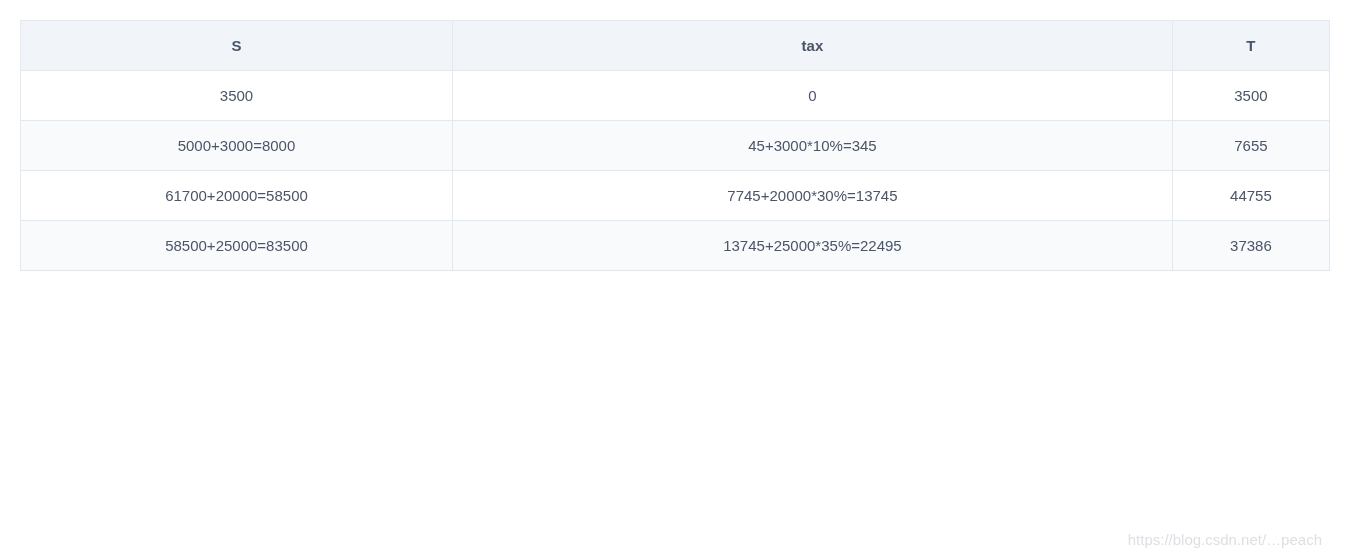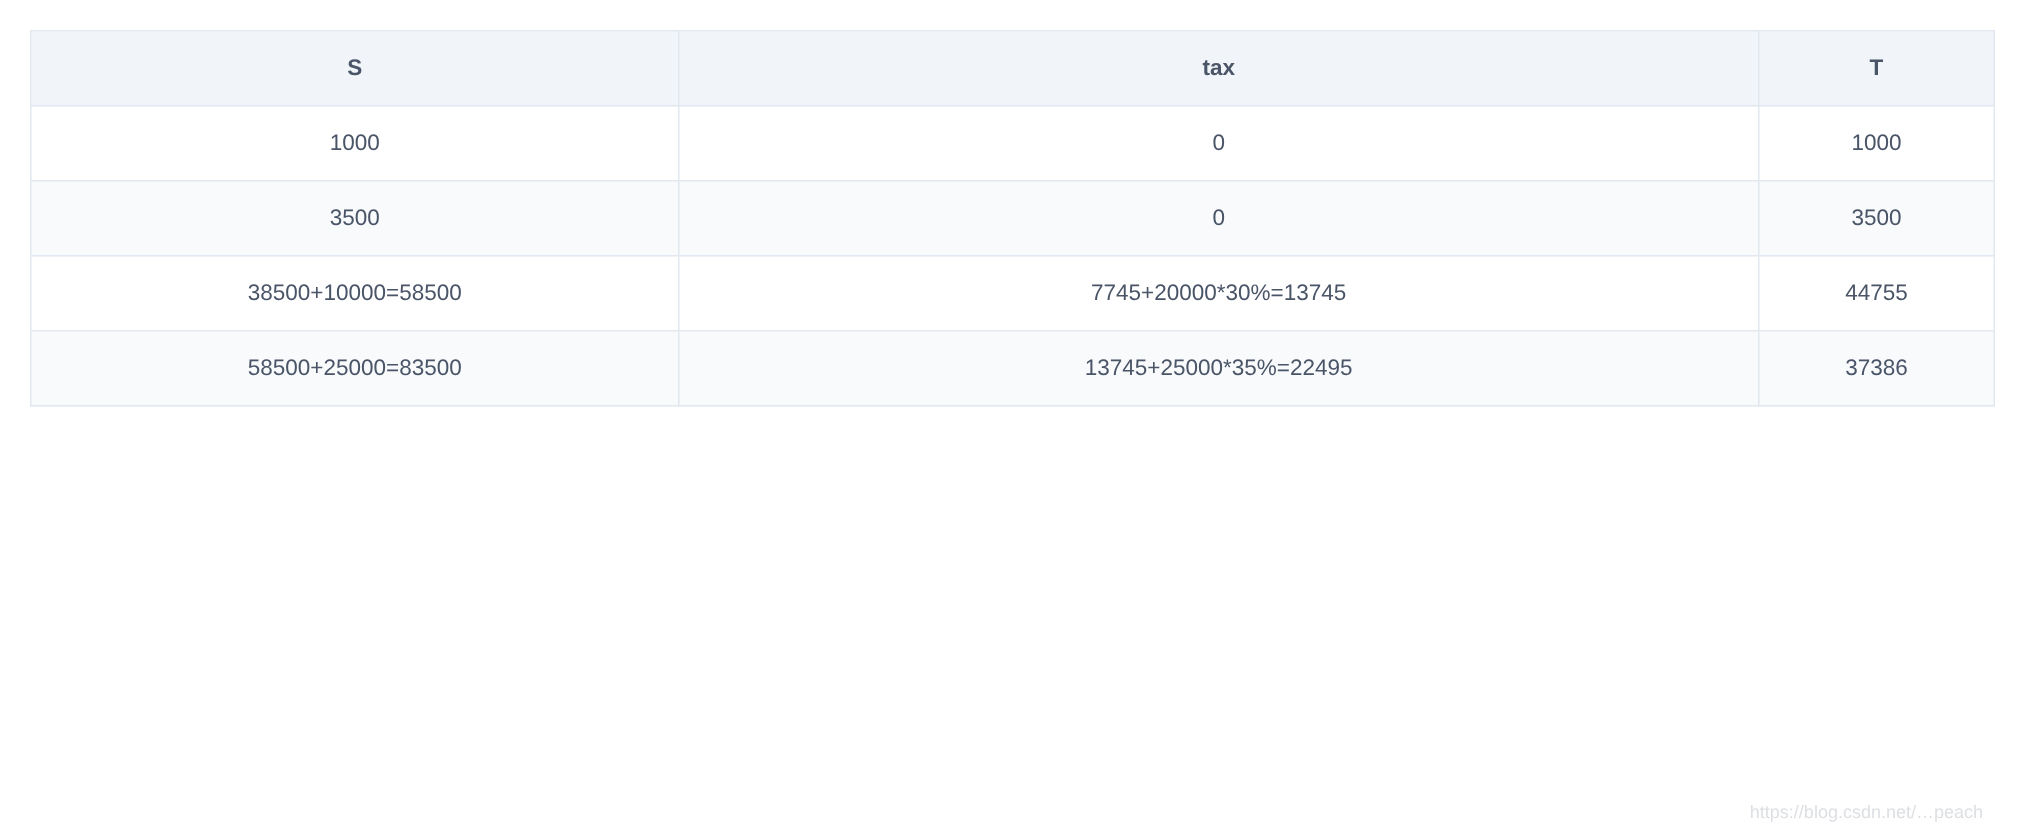--- a/index.html
+++ b/index.html
@@ -32,21 +32,21 @@
   tbody tr:nth-child(odd) td {
     background: #ffffff;
   }
   .col-s { width: 33%; }
   .col-tax { width: 55%; }
   .col-t { width: 12%; }
   .watermark {
     position: fixed;
     bottom: 8px;
     right: 28px;
-    font-size: 12px;
+    font-size: 15px;
     color: #c0c5cc;
     opacity: 0.55;
     pointer-events: none;
     user-select: none;
   }
 </style>
 </head>
 <body>
 
 <table>
@@ -57,31 +57,31 @@
   </colgroup>
   <thead>
     <tr>
       <th>S</th>
       <th>tax</th>
       <th>T</th>
     </tr>
   </thead>
   <tbody>
     <tr>
-      <td>1000</td>
-      <td>0</td>
-      <td>1000</td>
-    </tr>
-    <tr>
       <td>3500</td>
       <td>0</td>
       <td>3500</td>
     </tr>
     <tr>
-      <td>38500+10000=58500</td>
+      <td>5000+3000=8000</td>
+      <td>45+3000*10%=345</td>
+      <td>7655</td>
+    </tr>
+    <tr>
+      <td>61700+20000=58500</td>
       <td>7745+20000*30%=13745</td>
       <td>44755</td>
     </tr>
     <tr>
       <td>58500+25000=83500</td>
       <td>13745+25000*35%=22495</td>
       <td>37386</td>
     </tr>
   </tbody>
 </table>

